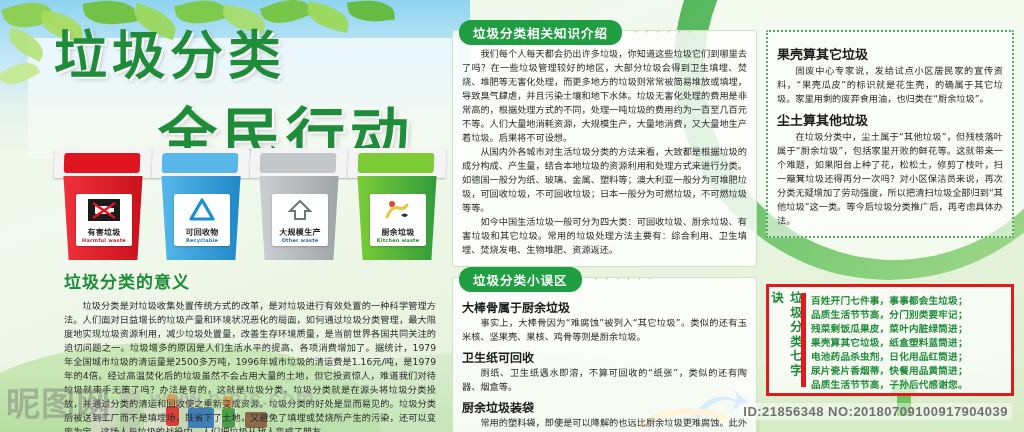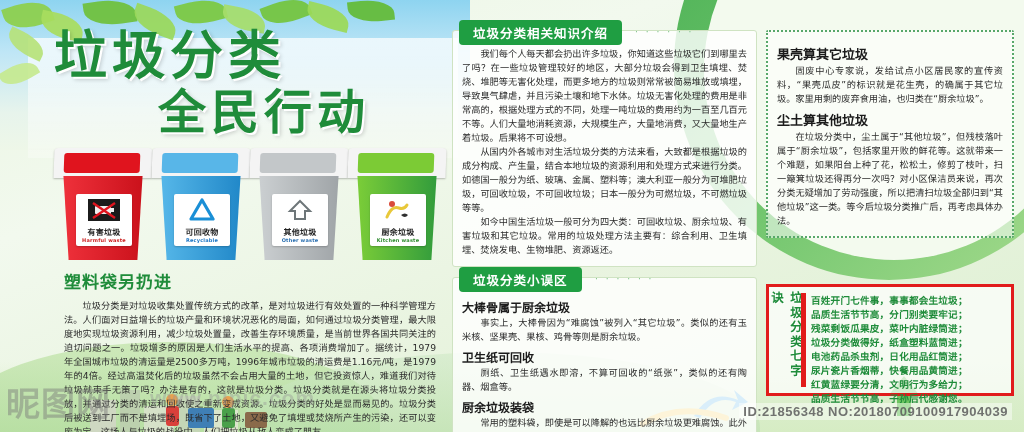--- a/index.html
+++ b/index.html
@@ -70,21 +70,21 @@
   .title-block { position: absolute; left: 54px; top: 28px; z-index: 5; }
   .title-line {
     font-weight: 700;
     color: #1f8c3a;
     letter-spacing: 5px;
     text-shadow: 2px 2px 0 #ffffff, 3px 3px 4px rgba(0,0,0,.18);
     line-height: 1.05;
     font-family: "DejaVu Sans", "Liberation Sans", sans-serif;
   }
   .title-line-1 { font-size: 53px; }
-  .title-line-2 { font-size: 48px; margin-left: 104px; margin-top: 3px; }
+  .title-line-2 { font-size: 59px; margin-left: 104px; margin-top: 21px; }
 
   
   .bins { position: absolute; left: 60px; top: 148px; width: 380px; height: 115px; z-index: 6; }
   .bin { position: absolute; width: 86px; height: 112px; }
   .bin-lid {
     position: absolute; left: -6px; top: 0; width: 98px; height: 30px;
     background: #f4f4f4;
     border-radius: 4px 4px 0 0;
     transform: skewX(-2deg);
     box-shadow: 0 1px 2px rgba(0,0,0,.25);
@@ -132,21 +132,21 @@
     padding: 16px 9px 9px 9px;
     position: relative;
     margin-bottom: 10px;
   }
   .pill {
     position: absolute; left: 6px; top: -11px;
     background: #1f9e42;
     color: #fff;
     font-size: 12.5px; font-weight: 700;
     padding: 3px 14px;
-    border-radius: 4px;
+    border-radius: 12px;
     letter-spacing: 1px;
     white-space: nowrap;
   }
   .pill-dots {
     position: absolute; top: -4px; font-size: 9px; color: #7dc389; letter-spacing: 2.5px;
   }
   .sub-head {
     font-size: 12px; font-weight: 700; color: #1b1b1b; margin: 4px 0 1px 0;
   }
 
@@ -290,21 +290,21 @@
       <div class="bin-lid">
         <div class="bin-lid-inner" style="background:#c3c7c9;"></div>
       </div>
       <div class="bin-body" style="background:linear-gradient(90deg,#cdd1d3,#9ea3a6);"></div>
       <div class="bin-label">
         <div class="bin-icon">
           <svg width="26" height="24" viewBox="0 0 26 24">
             <path d="M13 3 L23 13 L18 13 L18 21 L8 21 L8 13 L3 13 Z" fill="none" stroke="#6e7679" stroke-width="2"></path>
           </svg>
         </div>
-        <div class="bin-label-cn">其他垃圾</div>
+        <div class="bin-label-cn">大规模生产</div>
         <div class="bin-label-en gray">Other waste</div>
       </div>
     </div>
 
     <div class="bin" style="left:294px; top:0px;">
       <div class="bin-lid">
         <div class="bin-lid-inner" style="background:#7ccb35;"></div>
       </div>
       <div class="bin-body" style="background:linear-gradient(90deg,#7ecf38,#2f9a3c);"></div>
       <div class="bin-label">
@@ -315,21 +315,21 @@
             <path d="M18 16 q4 -3 7 0 q-3 4 -7 0z" fill="#2f2f2f"></path>
           </svg>
         </div>
         <div class="bin-label-cn">厨余垃圾</div>
         <div class="bin-label-en green">Kitchen waste</div>
       </div>
     </div>
   </div>
 
   <div class="left-col">
-    <div class="sec-head-plain">塑料袋另扔进</div>
+    <div class="sec-head-plain">垃圾分类的意义</div>
     <div class="body-text">垃圾分类是对垃圾收集处置传统方式的改革，是对垃圾进行有效处置的一种科学管理方法。人们面对日益增长的垃圾产量和环境状况恶化的局面，如何通过垃圾分类管理，最大限度地实现垃圾资源利用，减少垃圾处置量，改善生存环境质量，是当前世界各国共同关注的迫切问题之一。垃圾增多的原因是人们生活水平的提高、各项消费增加了。据统计，1979年全国城市垃圾的清运量是2500多万吨，1996年城市垃圾的清运费是1.16元/吨，是1979年的4倍。经过高温焚化后的垃圾虽然不会占用大量的土地，但它投资惊人，难道我们对待垃圾就束手无策了吗？办法是有的，这就是垃圾分类。垃圾分类就是在源头将垃圾分类投放，并通过分类的清运和回收使之重新变成资源。垃圾分类的好处是显而易见的。垃圾分类后被送到工厂而不是填埋场，既省下了土地，又避免了填埋或焚烧所产生的污染，还可以变废为宝。这场人与垃圾的战役中，人们把垃圾从敌人变成了朋友。</div>
   </div>
 
   <div class="mid-col">
 
     <div class="panel">
       <div class="pill">垃圾分类相关知识介绍</div>
       <div class="pill-dots" style="left:182px;">· · · · · ·</div>
       <div class="body-text">我们每个人每天都会扔出许多垃圾，你知道这些垃圾它们到哪里去了吗？在一些垃圾管理较好的地区，大部分垃圾会得到卫生填埋、焚烧、堆肥等无害化处理，而更多地方的垃圾则常常被简易堆放或填埋，导致臭气肆虐，并且污染土壤和地下水体。垃圾无害化处理的费用是非常高的，根据处理方式的不同，处理一吨垃圾的费用约为一百至几百元不等。人们大量地消耗资源，大规模生产，大量地消费，又大量地生产着垃圾。后果将不可设想。</div>
       <div class="body-text">从国内外各城市对生活垃圾分类的方法来看，大致都是根据垃圾的成分构成、产生量，结合本地垃圾的资源利用和处理方式来进行分类。如德国一般分为纸、玻璃、金属、塑料等；澳大利亚一般分为可堆肥垃圾，可回收垃圾，不可回收垃圾；日本一般分为可燃垃圾，不可燃垃圾等等。</div>
@@ -360,24 +360,23 @@
     </div>
   </div>
 
   <div class="mnemonic">
     <div class="mnemonic-title">垃圾分类七字诀</div>
     <div class="mnemonic-divider"></div>
     <div class="mnemonic-lines">
       <div class="mnemonic-line">百姓开门七件事，事事都会生垃圾；</div>
       <div class="mnemonic-line">品质生活节节高，分门别类要牢记；</div>
       <div class="mnemonic-line">残菜剩饭瓜果皮，菜叶内脏绿筒进；</div>
-      <div class="mnemonic-line">垃圾分类做得好，纸盒塑料蓝筒进；</div>
+      <div class="mnemonic-line">果壳算其它垃圾，纸盒塑料蓝筒进；</div>
       <div class="mnemonic-line">电池药品杀虫剂，日化用品红筒进；</div>
       <div class="mnemonic-line">尿片瓷片香烟蒂，快餐用品黄筒进；</div>
-      <div class="mnemonic-line">红黄蓝绿要分清，文明行为多给力；</div>
       <div class="mnemonic-line">品质生活节节高，子孙后代感谢您。</div>
     </div>
   </div>
 
   <svg class="illus" style="left:80px; bottom:0px;" width="200" height="46" viewBox="0 0 200 46">
     <rect x="10" y="14" width="26" height="32" fill="#cfd8c2"></rect>
     <rect x="40" y="4" width="20" height="42" fill="#bcd0ae"></rect>
     <rect x="64" y="20" width="30" height="26" fill="#d6e2c8"></rect>
     <rect x="98" y="10" width="22" height="36" fill="#c4d6b6"></rect>
     <rect x="124" y="24" width="34" height="22" fill="#dae6cc"></rect>

